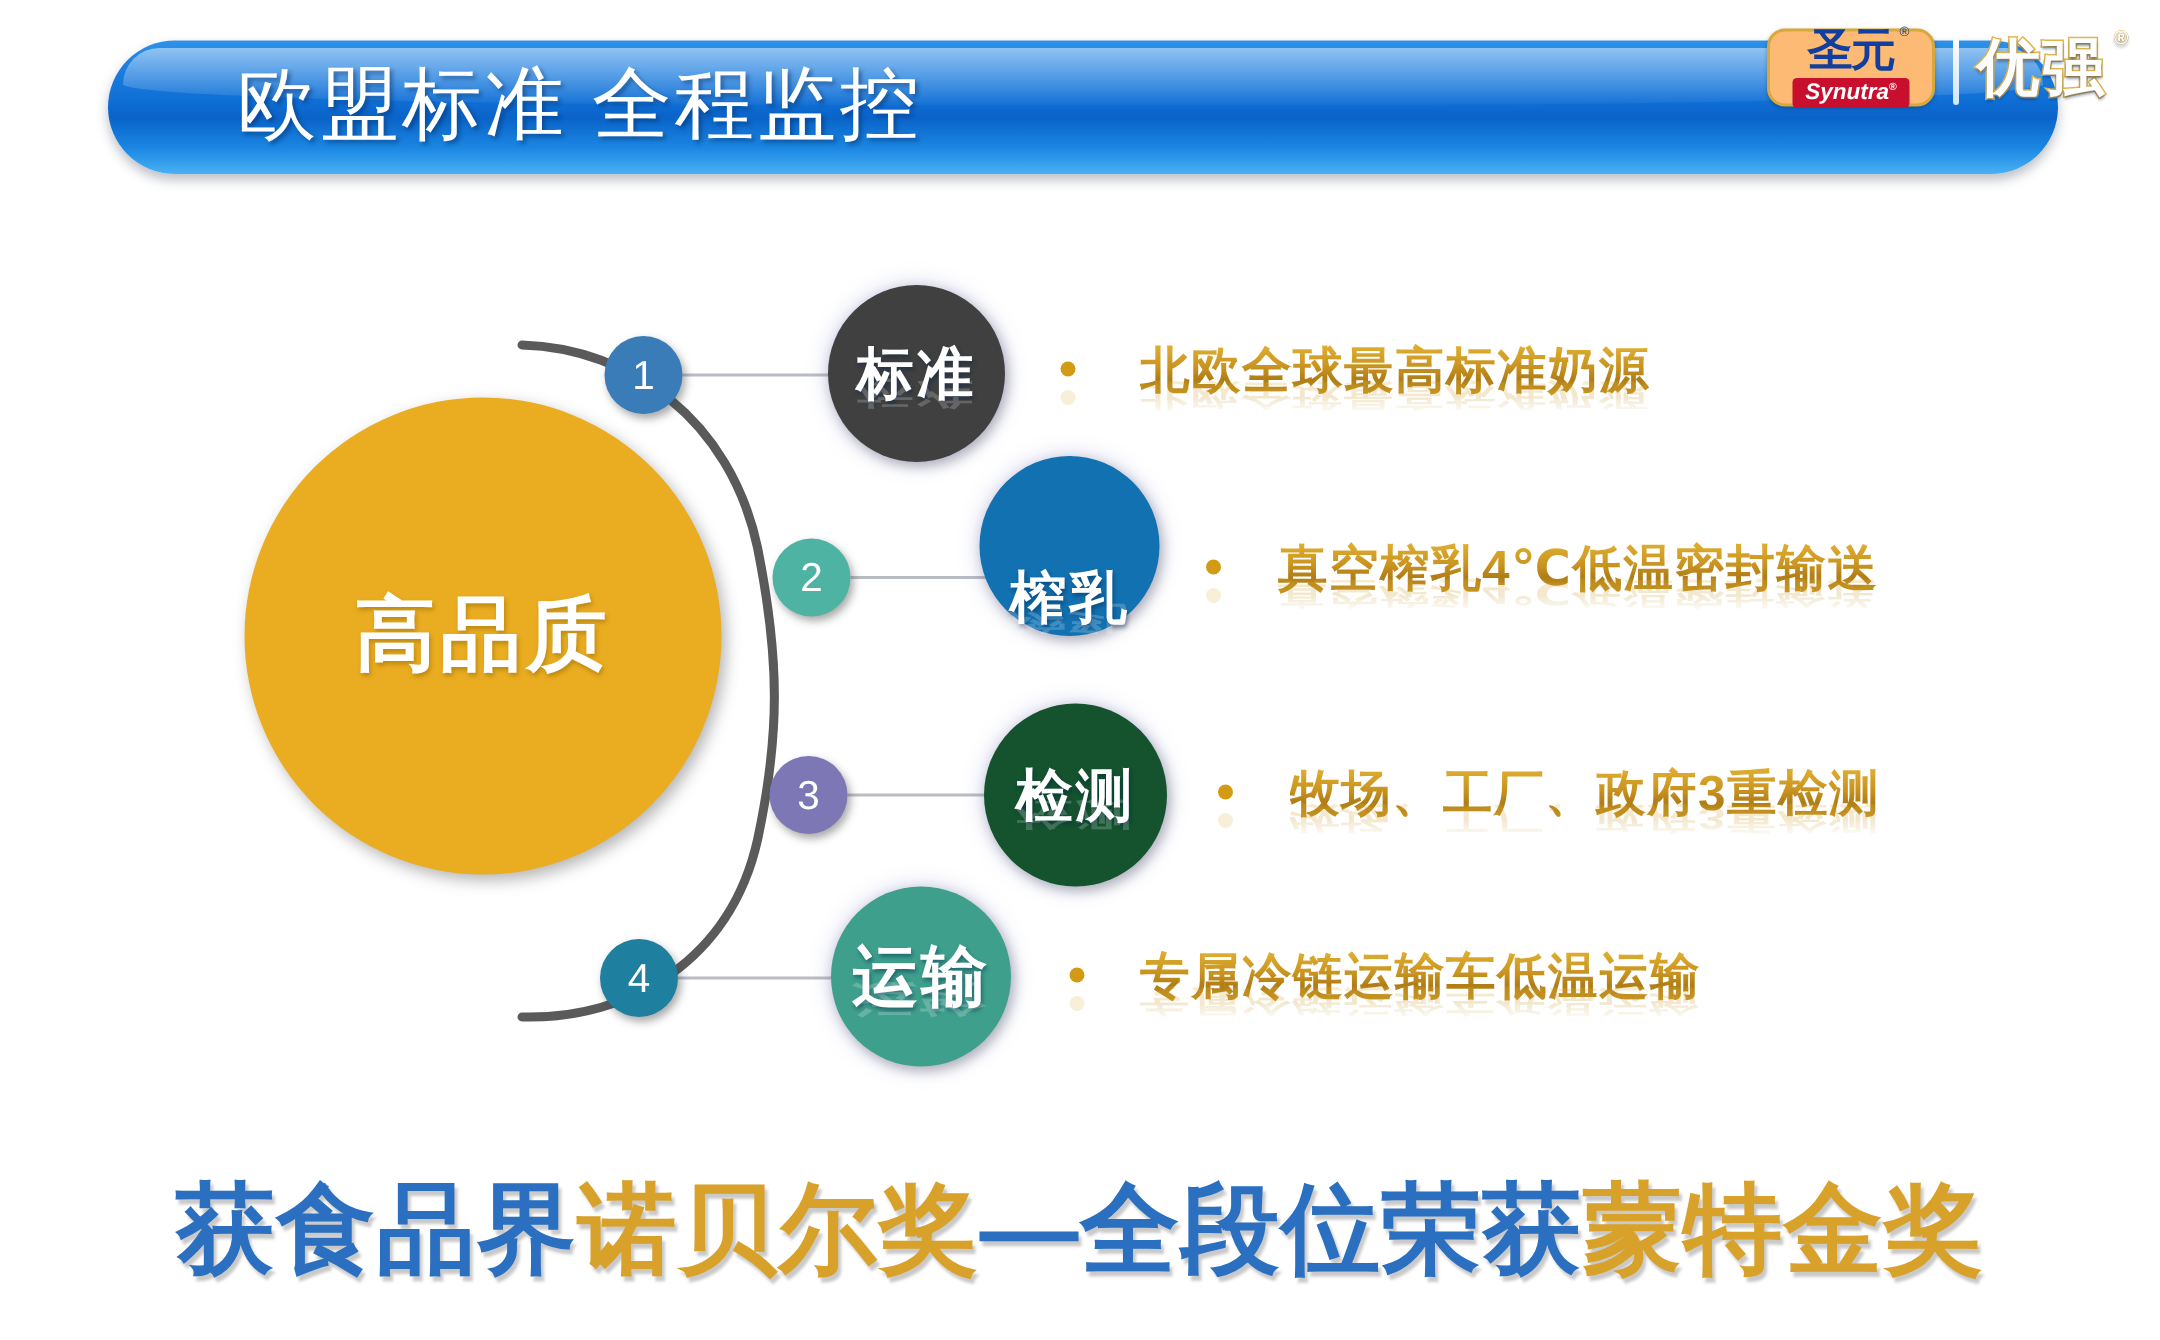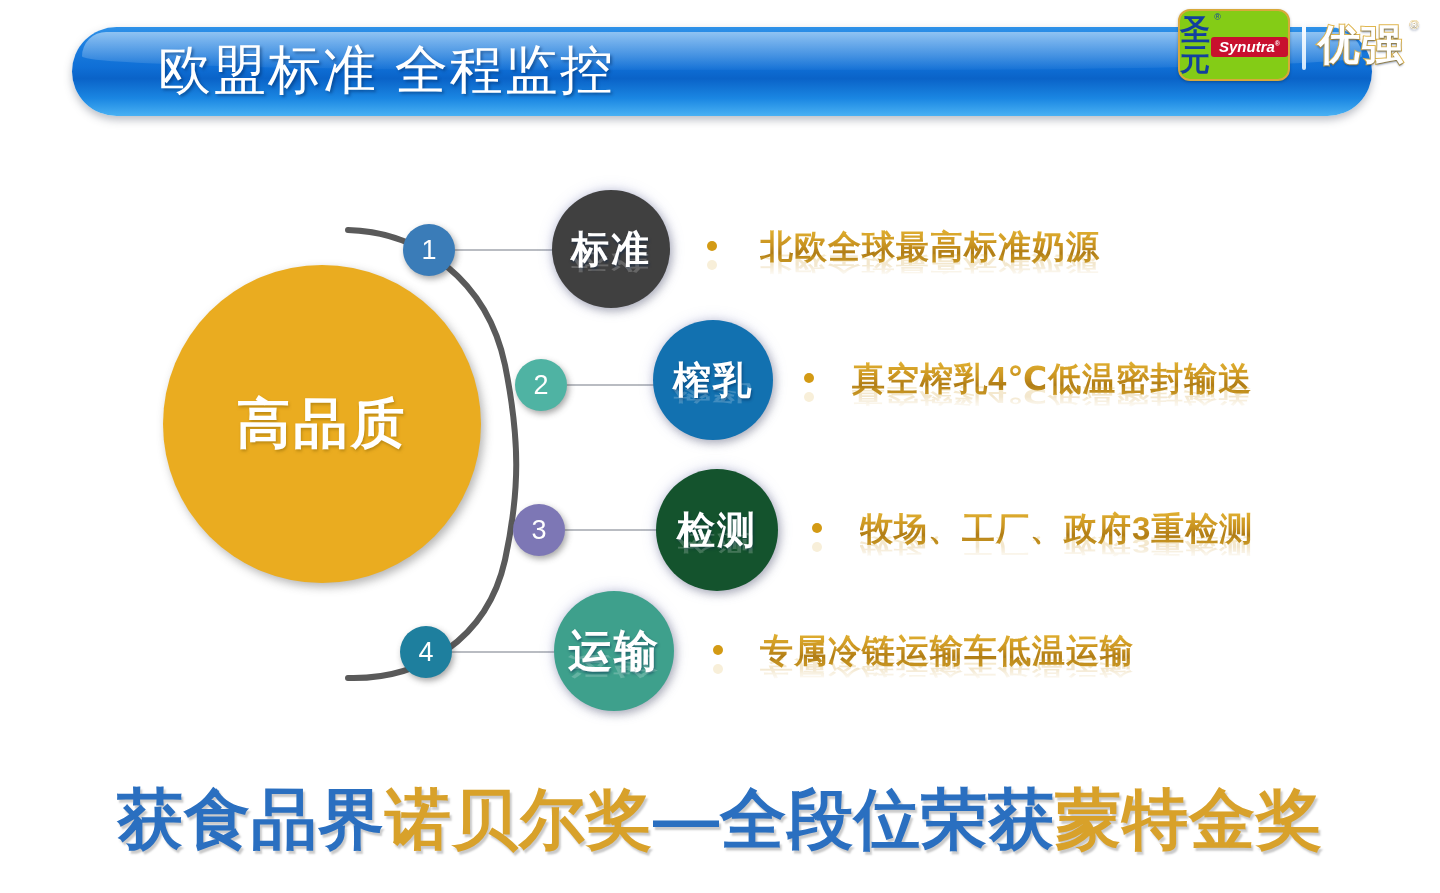--- a/index.html
+++ b/index.html
@@ -66,27 +66,27 @@
     right: 36px;
     top: 8px;
     height: 74px;
     display: flex;
     align-items: center;
     gap: 8px;
   }
   #logo-badge {
     position: relative;
     width: 112px;
-    height: 72px;
+    height: 52px;
     border-radius: 12px;
-    background: #84cc16;
+    background: #fdba74;
     border: 2px solid #d8a93a;
     box-shadow: 0 1px 3px rgba(0,0,0,0.25);
     display: flex;
-    flex-direction: row;
+    flex-direction: column;
     align-items: center;
     justify-content: center;
     padding: 2px 0;
     box-sizing: border-box;
   }
   #logo-cn {
     color: #123f9e;
     font-size: 30px;
     font-weight: bold;
     line-height: 1;
@@ -318,21 +318,21 @@
     <div class="stage-node" style="left:552px; top:50px; width:118px; height:118px; background:#404040; font-size:38px;">
       <span class="stage-label" data-reflect="标准">标准</span>
     </div>
     <div class="bullet-dot" style="left:707px; top:101px;"></div>
     <div class="desc" style="left:760px; top:85px;">北欧全球最高标准奶源</div>
     <div class="desc-reflect" style="left:760px; top:137px;">北欧全球最高标准奶源</div>
 
     <div class="num-node" style="left:515px; top:219px; background:#4fb3a3;">
       <span>2</span>
     </div>
-    <div class="stage-node" style="left:653px; top:180px; width:120px; height:120px; background:#1271b0; font-size:38px;">
+    <div class="stage-node" style="left:653px; top:164px; width:120px; height:120px; background:#1271b0; font-size:38px;align-items:flex-end;">
       <span class="stage-label" data-reflect="榨乳">榨乳</span>
     </div>
     <div class="bullet-dot" style="left:804px; top:233px;"></div>
     <div class="desc" style="left:852px; top:217px;">真空榨乳4℃低温密封输送</div>
     <div class="desc-reflect" style="left:852px; top:269px;">真空榨乳4℃低温密封输送</div>
 
     <div class="num-node" style="left:513px; top:364px; background:#7d77b5;">
       <span>3</span>
     </div>
     <div class="stage-node" style="left:656px; top:329px; width:122px; height:122px; background:#14532d; font-size:38px;">

